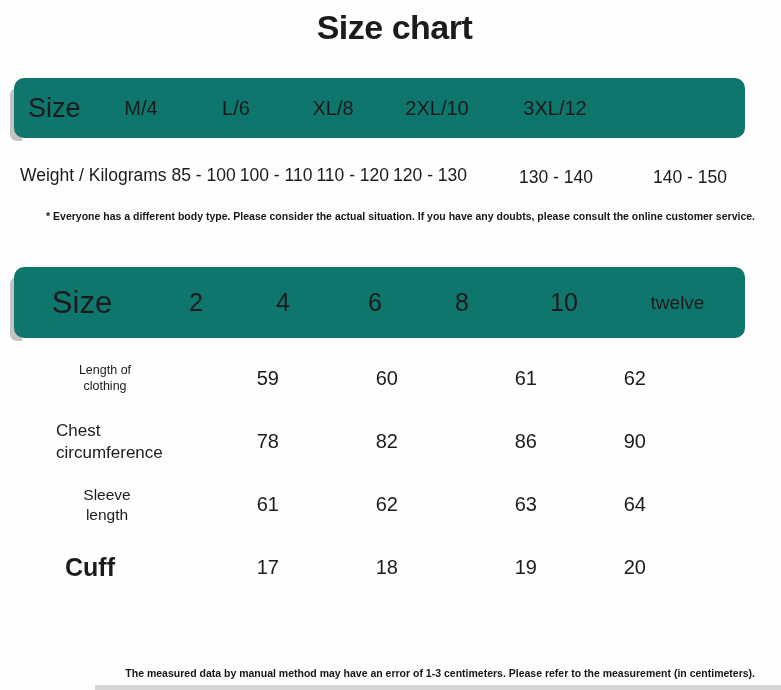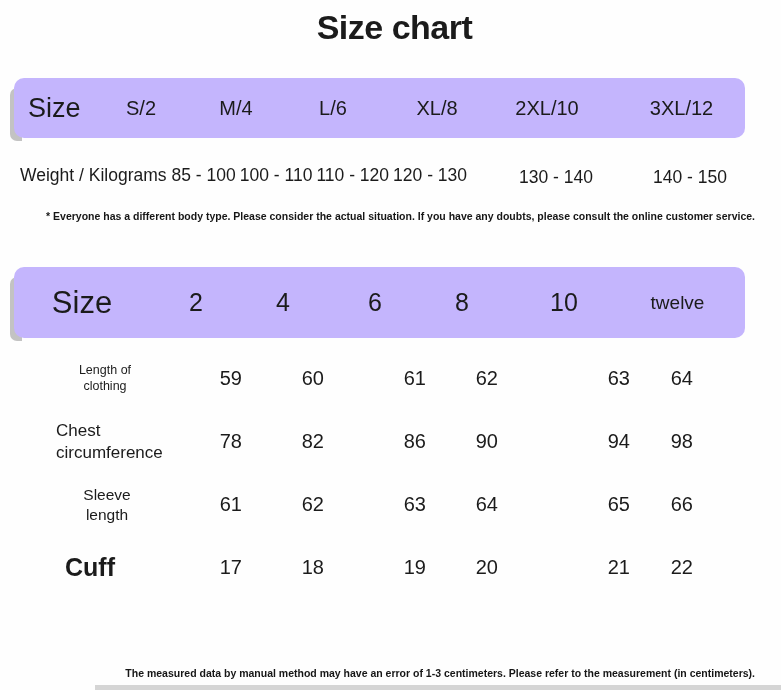--- a/index.html
+++ b/index.html
@@ -12,21 +12,21 @@
     overflow:hidden;
   }
   .title {
     position:absolute; top:8px; left:0; width:755px;
     text-align:center; padding-left:34px;
     font-size:34px; font-weight:600; letter-spacing:-0.5px;
   }
   
   .bar {
     position:absolute; left:14px; width:731px;
-    background:#c4b5fd; border-radius:10px;
+    background:#0f766e; border-radius:10px;
     display:grid; align-items:center;
   }
   .bar::before {
     content:""; position:absolute; z-index:-1;
     left:-4px; top:10px; bottom:-3px; width:12px;
     background:#c3c3c3; border-radius:7px 0 0 7px;
   }
   .bar1 { top:78px; height:60px; grid-template-columns:80px 94px 96px 98px 110px 110px 143px; }
   .bar2 { top:267px; height:71px; grid-template-columns:136px 92px 82px 102px 72px 132px 115px; }
   .cell { text-align:center; }
@@ -52,20 +52,21 @@
     font-size:10.5px; font-weight:600; color:#161616;
     white-space:nowrap;
   }
   .note1 { top:210px; }
   .footer-note { top:667px; }
   
   .rows { position:absolute; top:347px; left:14px; width:731px; }
   .trow {
     display:grid; height:63px; align-items:center;
     grid-template-columns:136px 92px 82px 102px 72px 132px 115px;
+    gap:37px;
   }
   .rlabel { text-align:center; padding-left:46px; line-height:1.25; }
   .rval { text-align:right; font-size:20px; }
   .rval-last { padding-right:52px; }
   .row-0 .rlabel { font-size:12.5px; }
   .row-1 .rlabel { font-size:17px; text-align:left; padding-left:42px; }
   .row-2 .rlabel { font-size:12.5px; }
   .row-3 .rlabel { font-size:15.5px; padding-left:50px; }
   .row-4 .rlabel { font-size:25px; padding-left:16px;font-weight:bold; }
   .bottom-strip {
@@ -73,21 +74,20 @@
     background:#d5d5d5;
   }
 </style>
 </head>
 <body>
 
 <h1 class="title">Size chart</h1>
 
 <div class="bar bar1">
   <div class="cell size1">Size</div>
-  <div class="cell hcol1">S/2</div>
   <div class="cell hcol1">M/4</div>
   <div class="cell hcol1">L/6</div>
   <div class="cell hcol1">XL/8</div>
   <div class="cell hcol1">2XL/10</div>
   <div class="cell hcol1 hcol1-last">3XL/12</div>
 </div>
 
 <div class="weight-row">
   <span class="wlabel">Weight / Kilograms</span>
   <span class="wv wv1">85 - 100</span>

